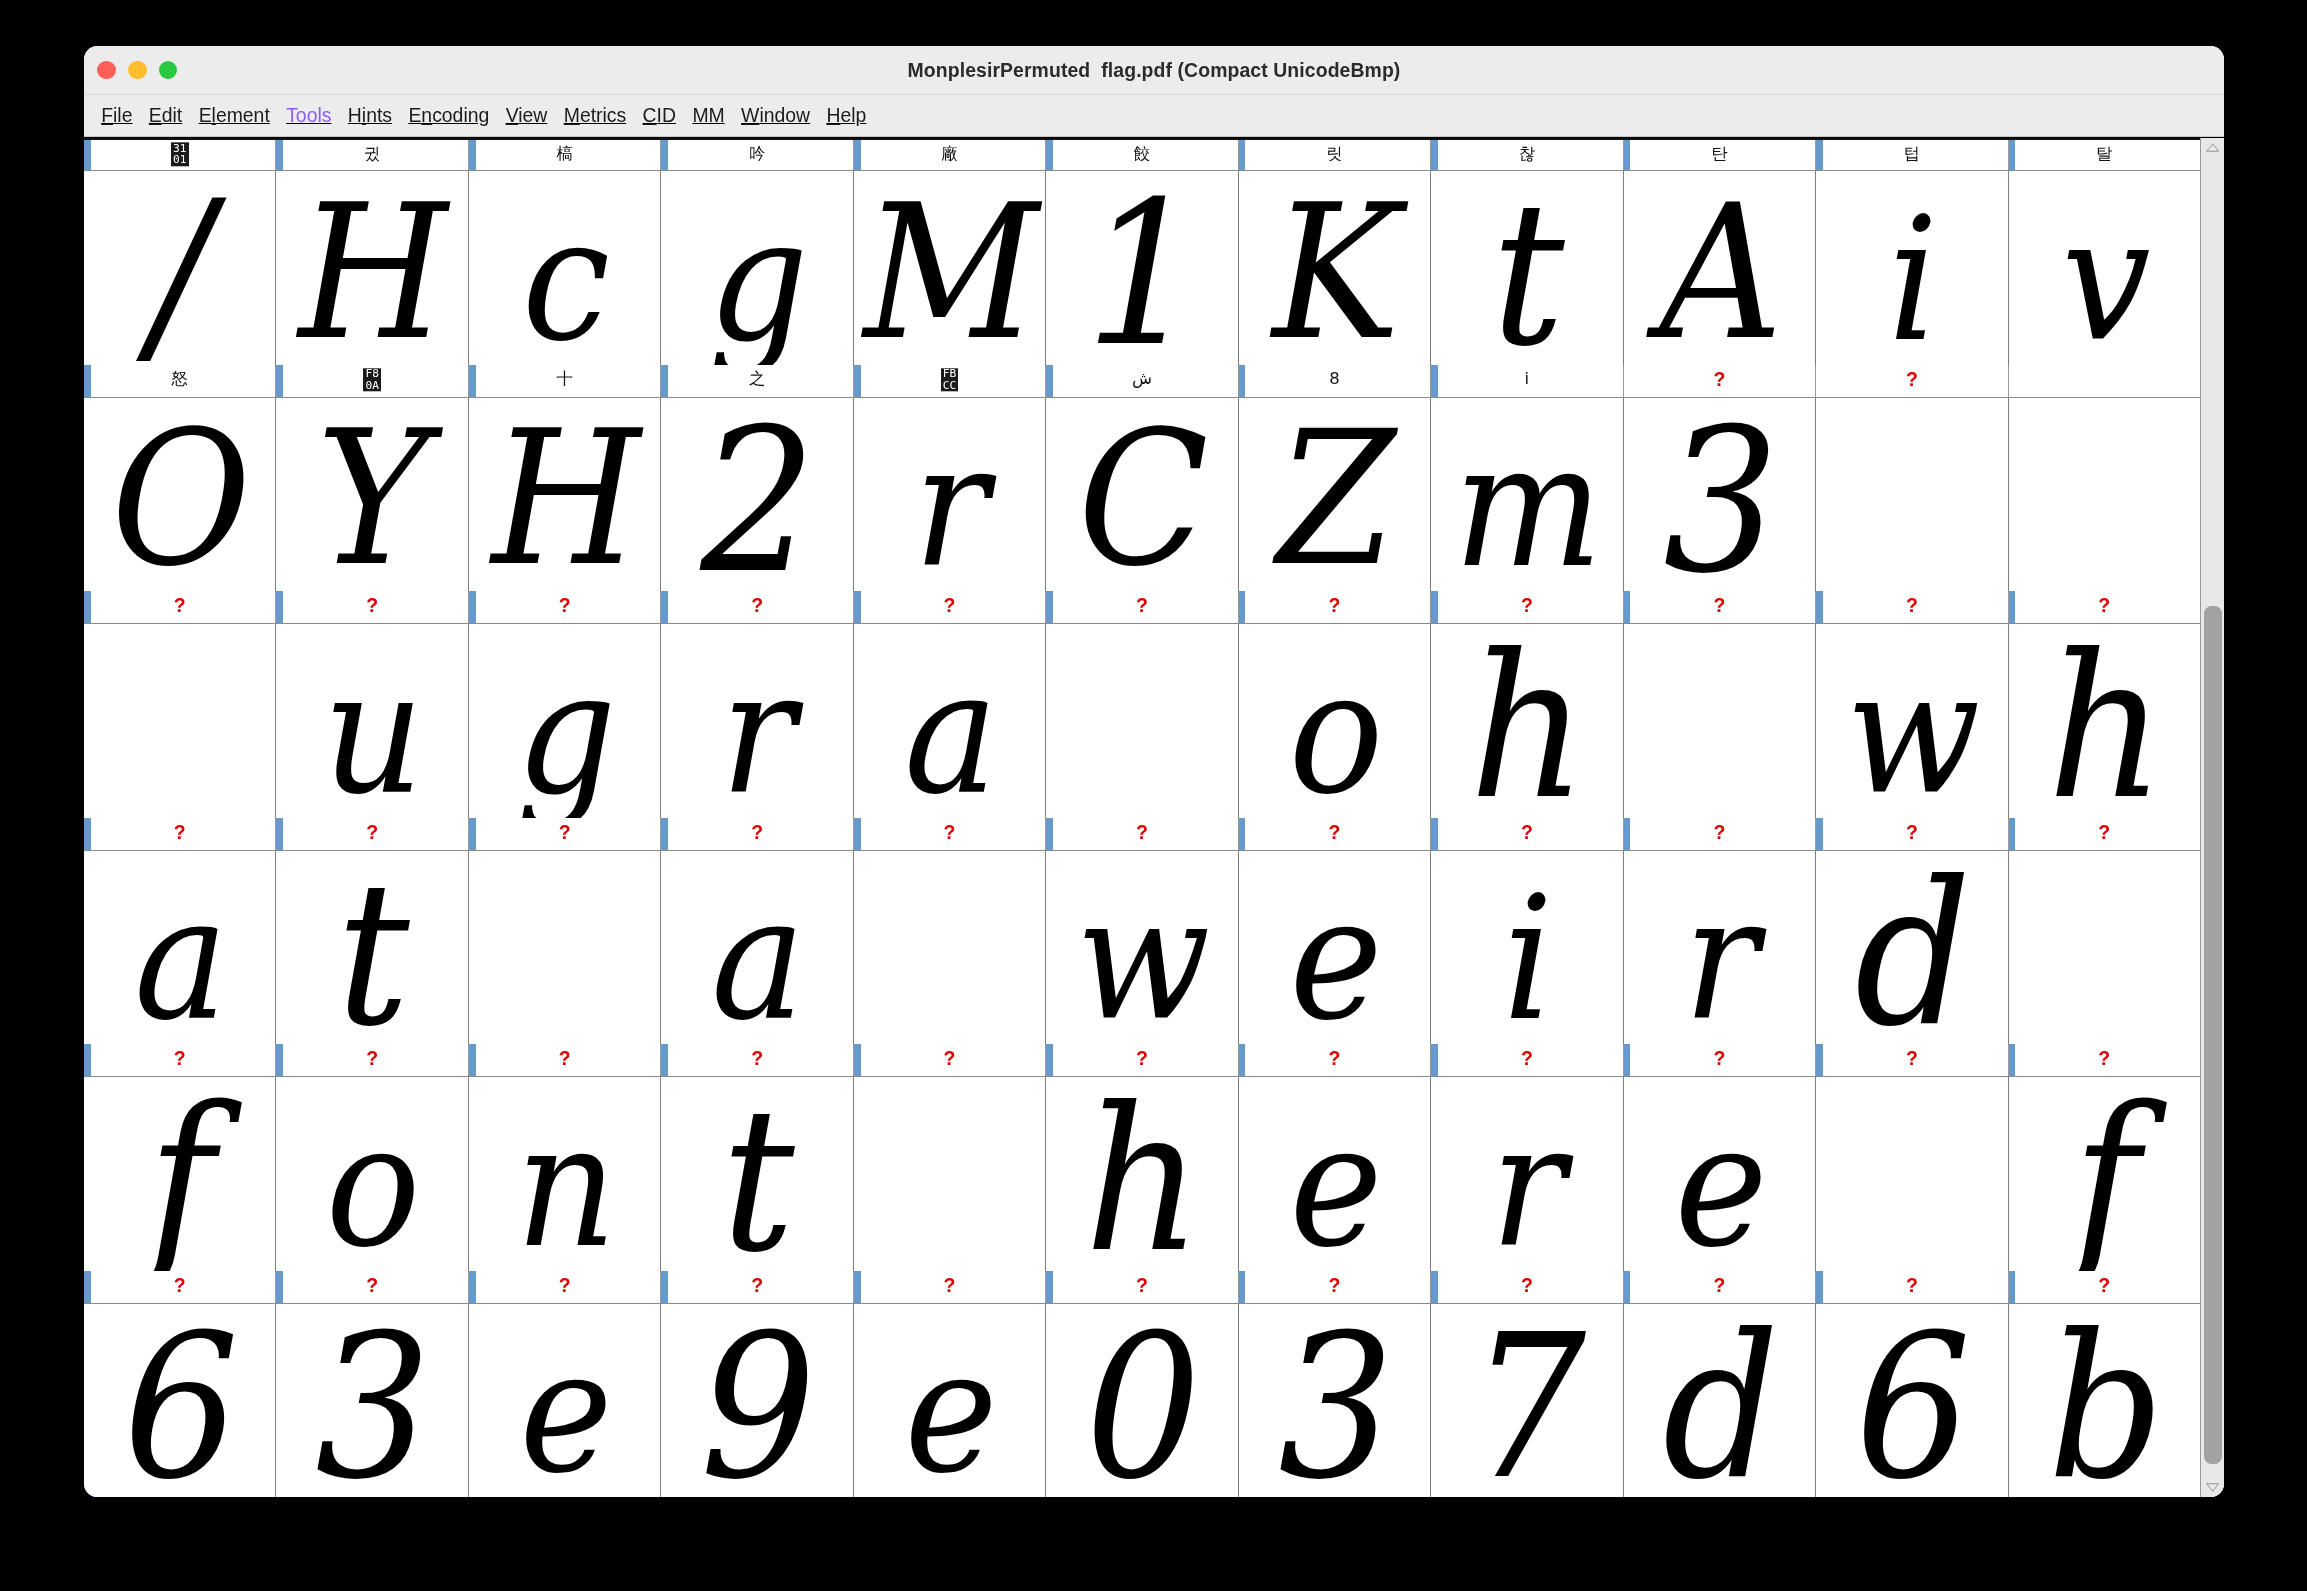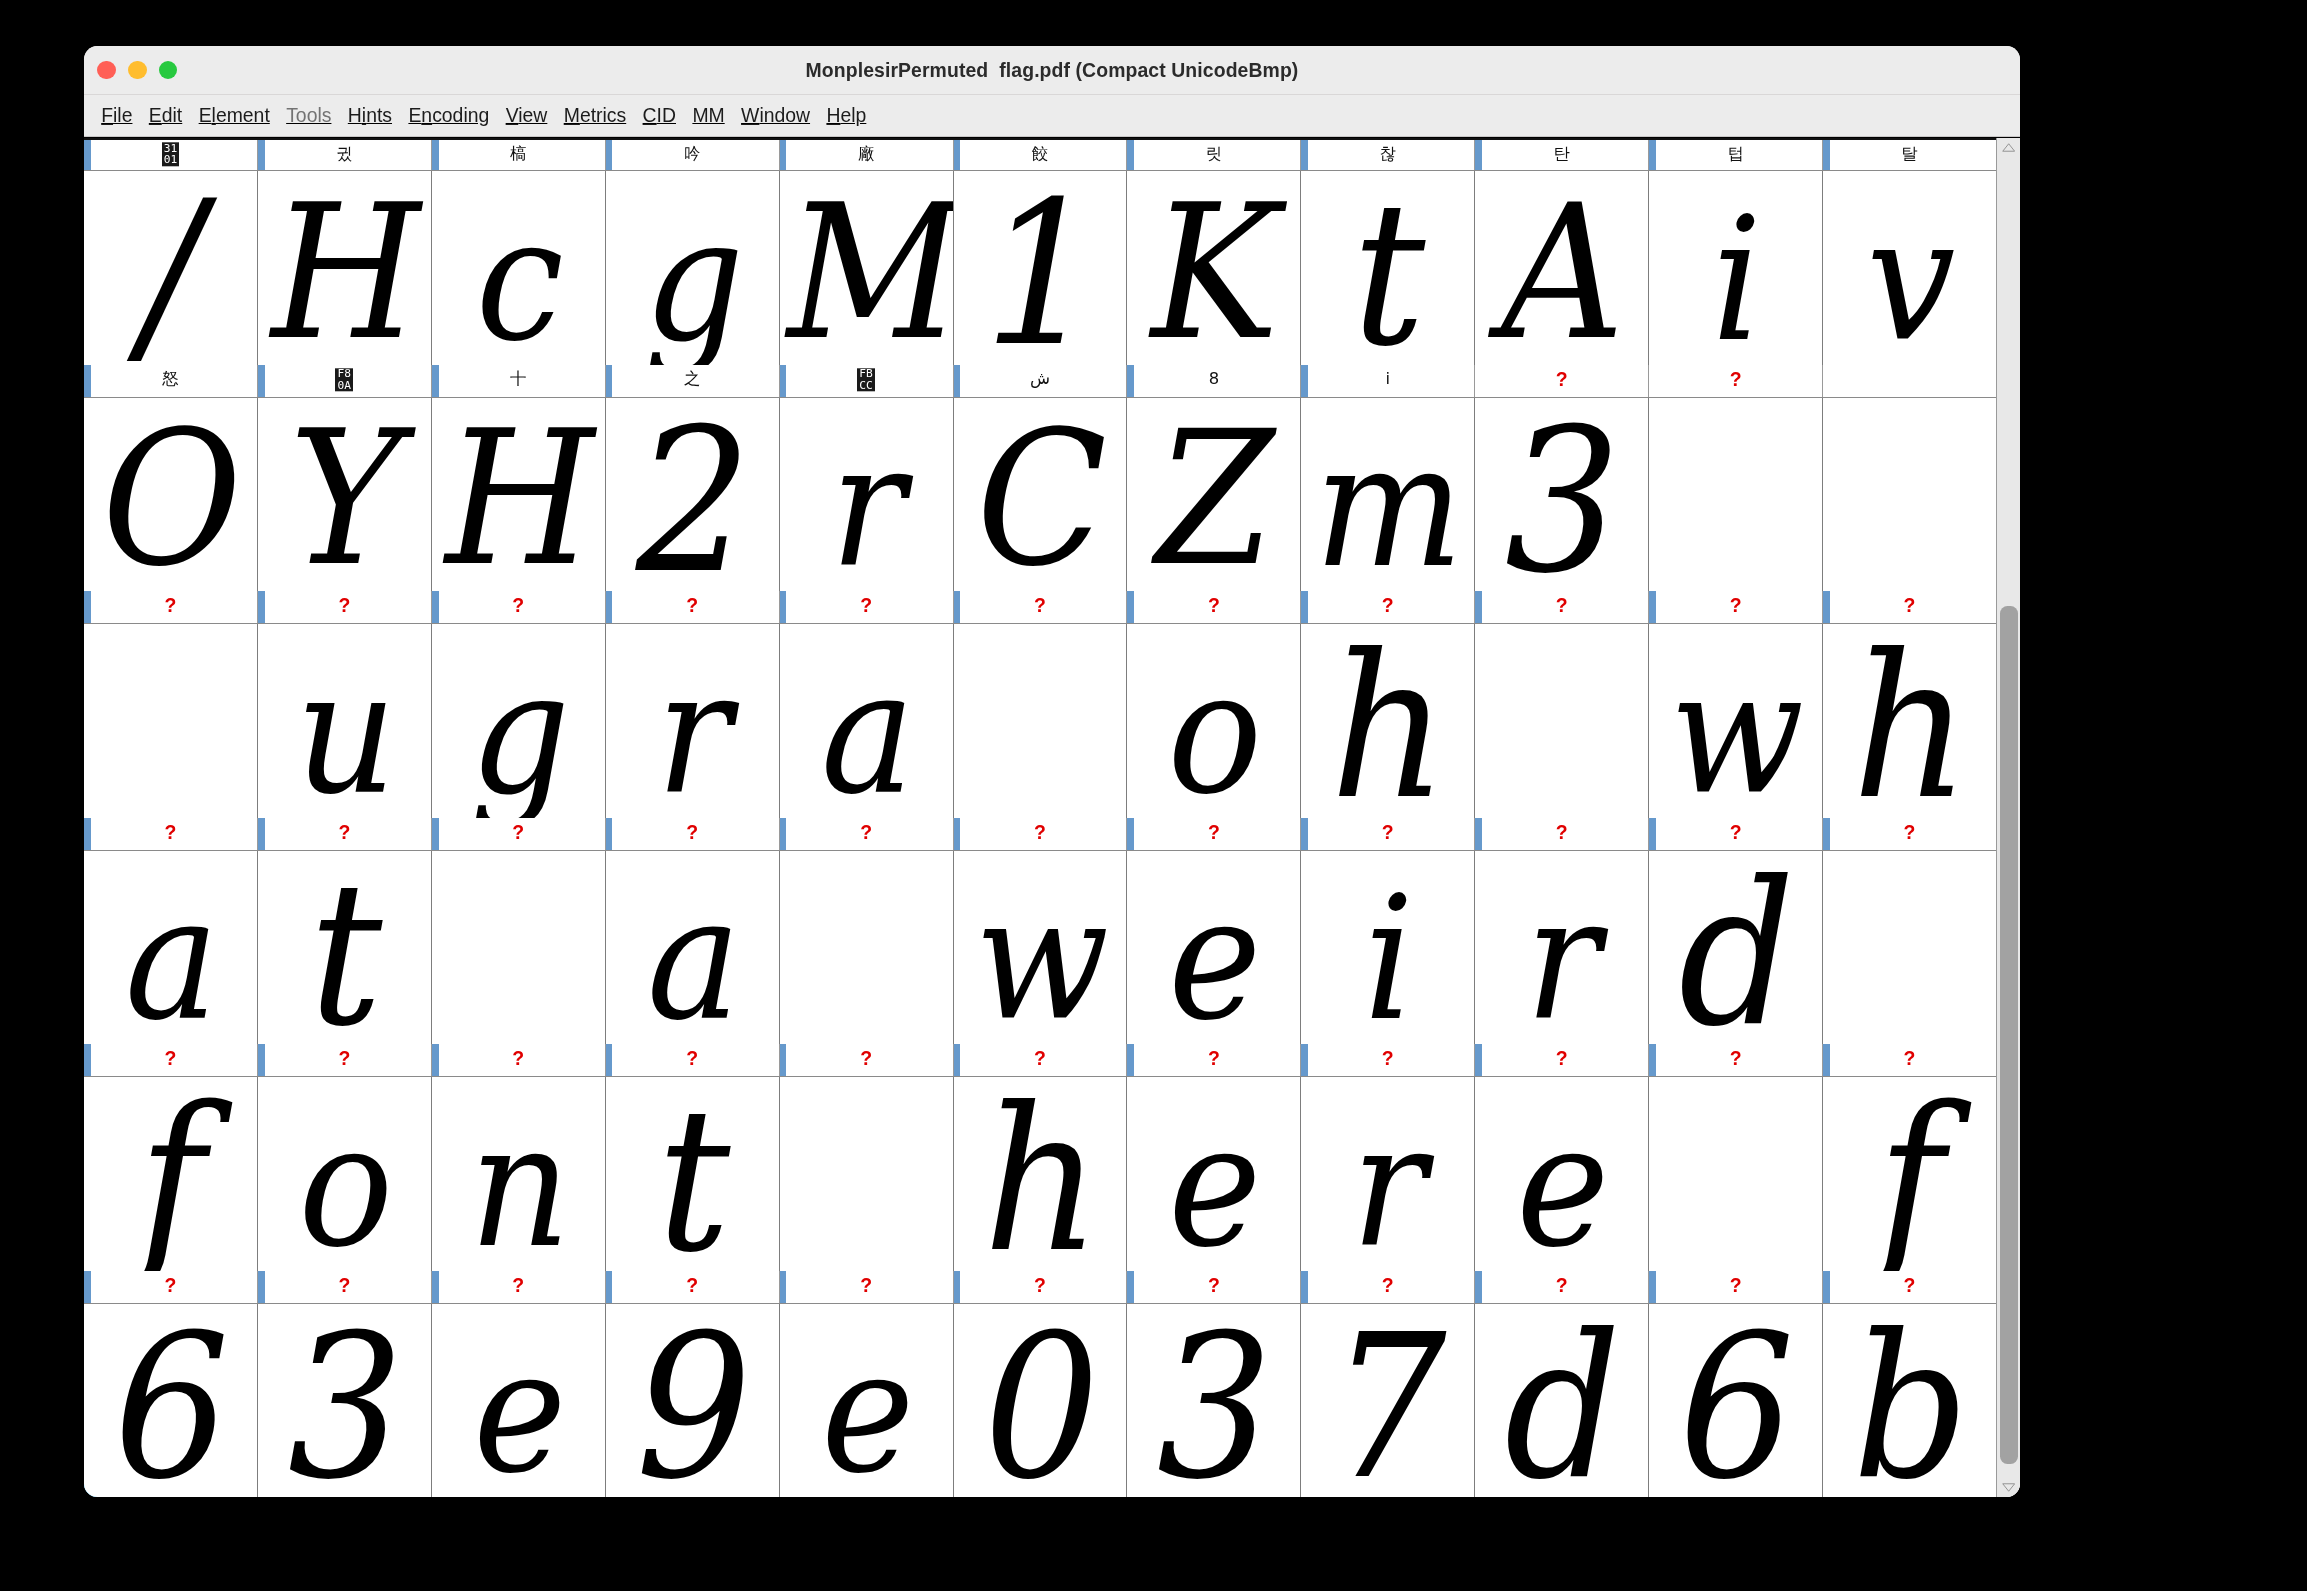--- a/index.html
+++ b/index.html
@@ -9,21 +9,21 @@
     width: 2307px;
     height: 1591px;
     overflow: hidden;
     font-family: "Liberation Sans", sans-serif;
   }
 
   #app {
     position: absolute;
     left: 84px;
     top: 46px;
-    width: 1936px;
+    width: 2140px;
     height: 1451px;
     background: #eceaea;
     border-radius: 13.4px;
     box-shadow: 0 3px 15px rgba(0,0,0,0.6);
     overflow: hidden;
     display: flex;
     flex-direction: column;
   }
 
   
@@ -78,21 +78,21 @@
     text-decoration: underline;
   }
   .menu-item {
     font-size: 19.4px;
     color: #1c1c1c;
     padding: 1.5px 8.2px;
     cursor: default;
     white-space: nowrap;
     line-height: 1.1;
   }
-  .menu-item.disabled { color: #737373; }
+  .menu-item.disabled { color: #8b5cf6; }
   .menu-item u { text-decoration: underline; text-underline-offset: 1.5px; }
 
   
   .content {
     flex: 1;
     display: flex;
     background: #ffffff;
     min-height: 0;
     border-top: 1.5px solid #000;
   }

